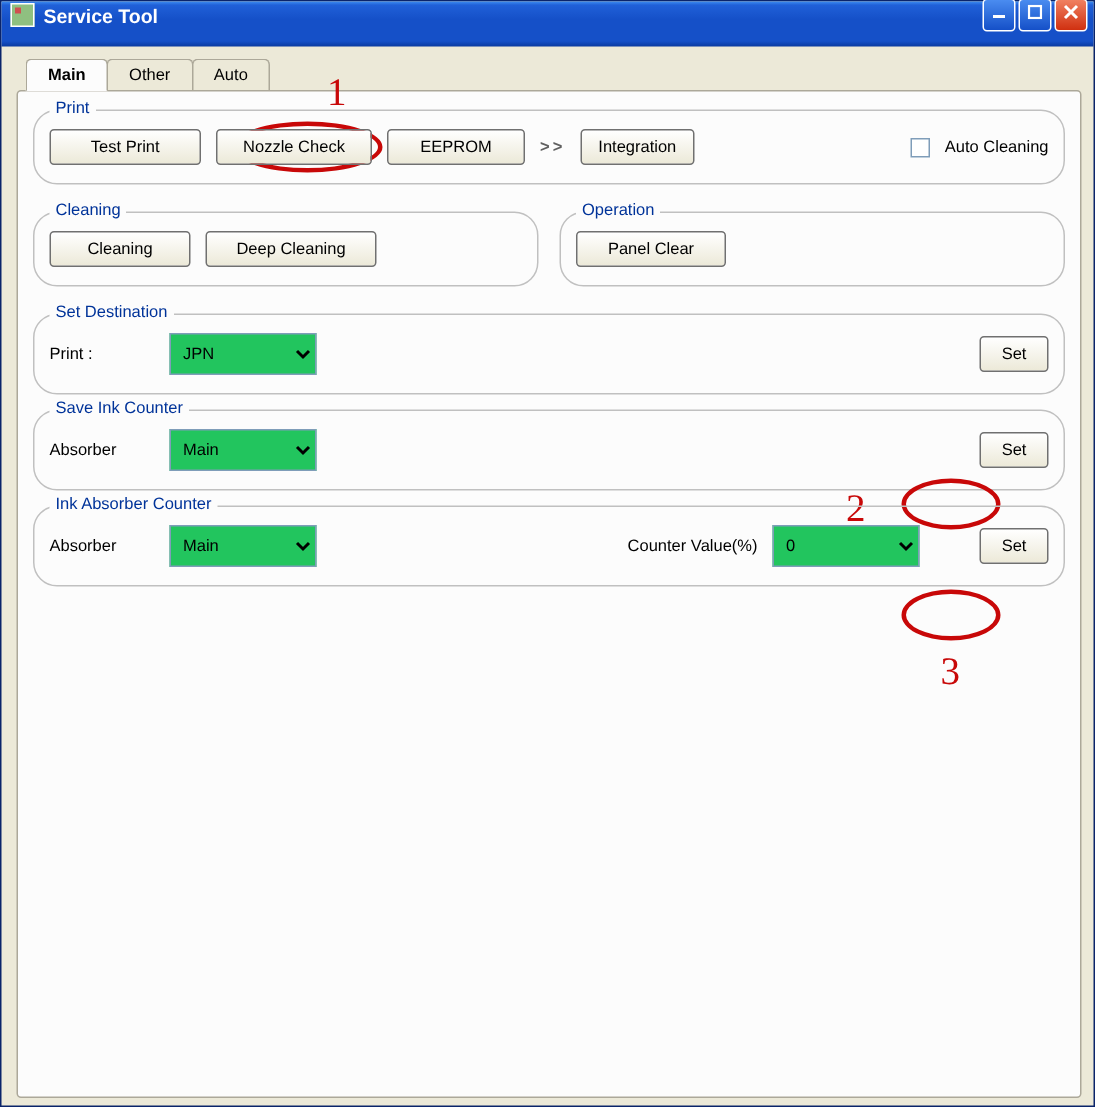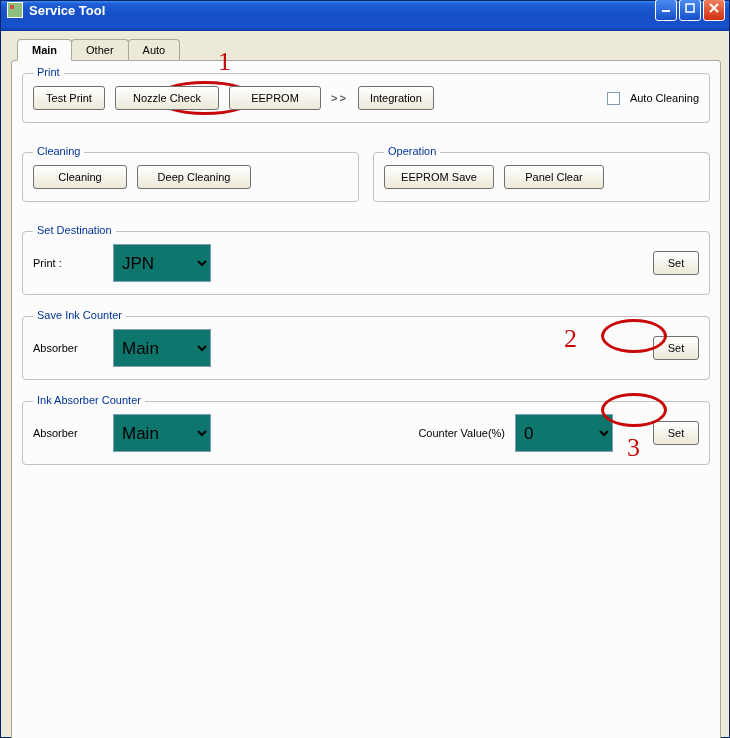--- a/index.html
+++ b/index.html
@@ -93,22 +93,22 @@
       border-radius:3px;
       background:#fcfcfc;
       padding: 10px 10px 330px 10px;
       position:relative;
       z-index:2;
       min-height: 650px;
     }
     
     .group {
       border:1px solid #c0c0c0;
-      border-radius:4px;
-      margin: 8px 0 21px 0;
+      border-radius:16px;
+      margin: 8px 0 10px 0;
       padding: 12px 10px 12px 10px;
       position:relative;
     }
     .group > .legend {
       position:absolute;
       top:-8px; left:10px;
       padding:0 4px;
       background:#fcfcfc;
       color:#003399;
       font-weight:normal;
@@ -127,25 +127,25 @@
       border-radius:3px;
       background:linear-gradient(to bottom,#fff,#ece9d8);
       padding: 4px 14px;
       font-size:11px;
       cursor:pointer;
       white-space:nowrap;
     }
     .hbox { display:flex; align-items:center; gap:10px; }
     .fill { flex:1; }
     select.xp, .xp-select {
-      height:38px;
+      height:28px;
       border:1px solid #7f9db9;
-      background:#0f766e;
+      background:#22c55e;
       padding:1px 0 1px 4px;
-      font-size:17px;
+      font-size:11px;
       min-width: 98px;
     }
     .label { color:#000; }
     .checkbox {
       width:13px;height:13px;border:1px solid #7f9db9;background:white;display:inline-block;vertical-align:middle;
     }
     .arrows {
       font-weight:bold; color:#606060; letter-spacing:2px;
     }
     
@@ -199,21 +199,21 @@
     </div>
 
     <div class="tabpage content-stack">
 
       <span class="annonum" style="left:206px; top:-14px;">1</span>
       <div class="anno" style="left:143px; top:20px; width:100px; height:34px;"></div>
 
       <div class="group" style="margin-top:2px;">
         <span class="legend">Print</span>
         <div class="hbox">
-          <div class="btn" style="width:72px">Test Print</div>
+          <div class="btn" style="width:101px">Test Print</div>
           <div class="btn" style="width:104px">Nozzle Check</div>
           <div class="btn" style="width:92px">EEPROM</div>
           <span class="arrows">&gt;&gt;</span>
           <div class="btn" style="width:76px">Integration</div>
           <span class="fill"></span>
           <span class="checkbox"></span>
           <span class="label">Auto Cleaning</span>
         </div>
       </div>
 
@@ -221,21 +221,20 @@
         <div class="group">
           <span class="legend">Cleaning</span>
           <div class="hbox">
             <div class="btn" style="width:94px">Cleaning</div>
             <div class="btn" style="width:114px">Deep Cleaning</div>
           </div>
         </div>
         <div class="group">
           <span class="legend">Operation</span>
           <div class="hbox">
-            <div class="btn" style="width:110px">EEPROM Save</div>
             <div class="btn" style="width:100px">Panel Clear</div>
           </div>
         </div>
       </div>
 
       <div class="group">
         <span class="legend">Set Destination</span>
         <div class="hbox">
           <span class="label" style="width:70px">Print :</span>
           <select class="xp">

